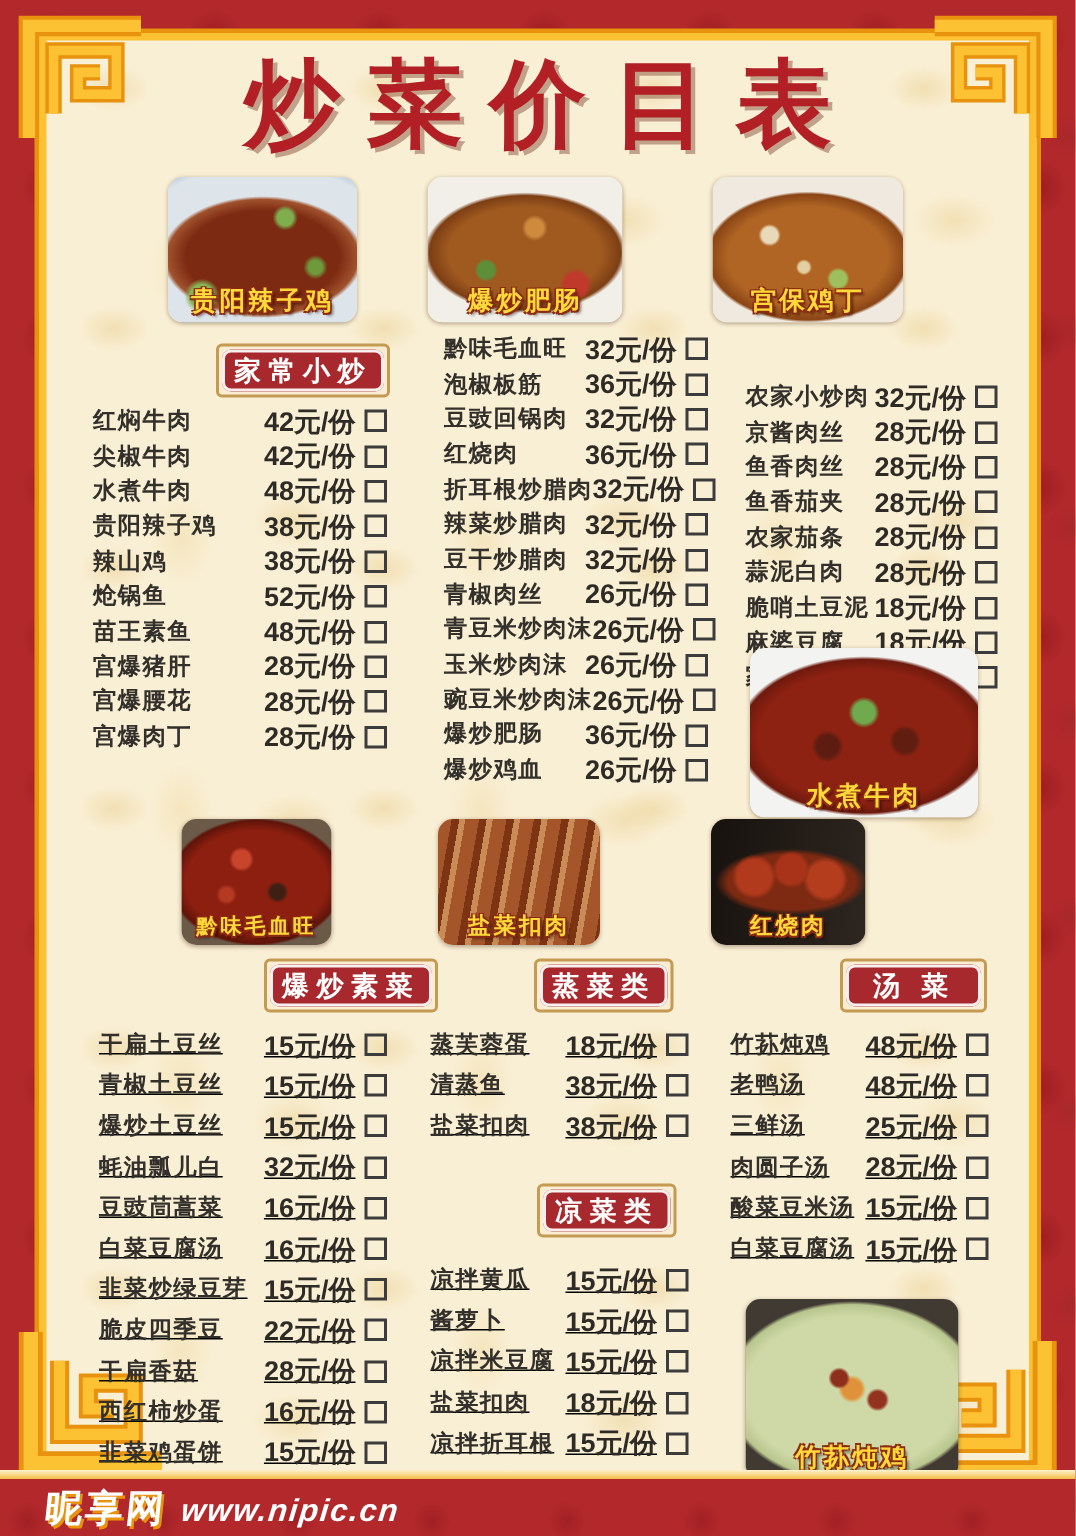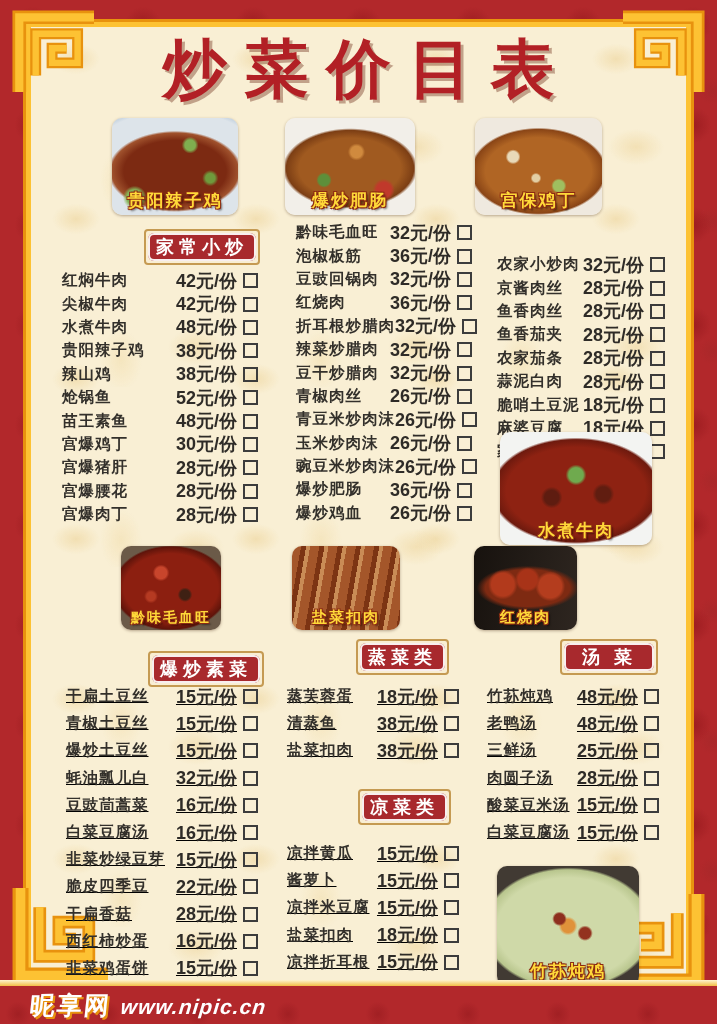--- a/index.html
+++ b/index.html
@@ -229,27 +229,20 @@
       </span>
     </div>
     <div class="mrow">
       <span class="dish">苗王素鱼</span>
       <span class="pr">
         <span>48元/份</span>
         <span class="chk"></span>
       </span>
     </div>
     <div class="mrow">
-      <span class="dish">宫爆鸡丁</span>
-      <span class="pr">
-        <span>30元/份</span>
-        <span class="chk"></span>
-      </span>
-    </div>
-    <div class="mrow">
       <span class="dish">宫爆猪肝</span>
       <span class="pr">
         <span>28元/份</span>
         <span class="chk"></span>
       </span>
     </div>
     <div class="mrow">
       <span class="dish">宫爆腰花</span>
       <span class="pr">
         <span>28元/份</span>
@@ -434,21 +427,21 @@
 <div class="photo p-maoxuewang" style="left:121px;top:546px;width:100px;height:84px;">
   <span class="cap" style="font-size:14px;">黔味毛血旺</span>
 </div>
 <div class="photo p-kourou" style="left:292px;top:546px;width:108px;height:84px;">
   <span class="cap" style="font-size:15px;">盐菜扣肉</span>
 </div>
 <div class="photo p-hongshao" style="left:474px;top:546px;width:103px;height:84px;">
   <span class="cap" style="font-size:15px;">红烧肉</span>
 </div>
 
-<div class="badge-wrap" style="left:108px;top:639px;margin-top:12px;">
+<div class="badge-wrap" style="left:136px;top:639px;">
   <div class="badge-frame">
       <div class="badge-core">爆炒素菜</div>
     </div>
 </div>
 <div class="badge-wrap" style="left:316px;top:639px;">
   <div class="badge-frame">
       <div class="badge-core">蒸菜类</div>
     </div>
 </div>
 <div class="badge-wrap" style="left:520px;top:639px;">

